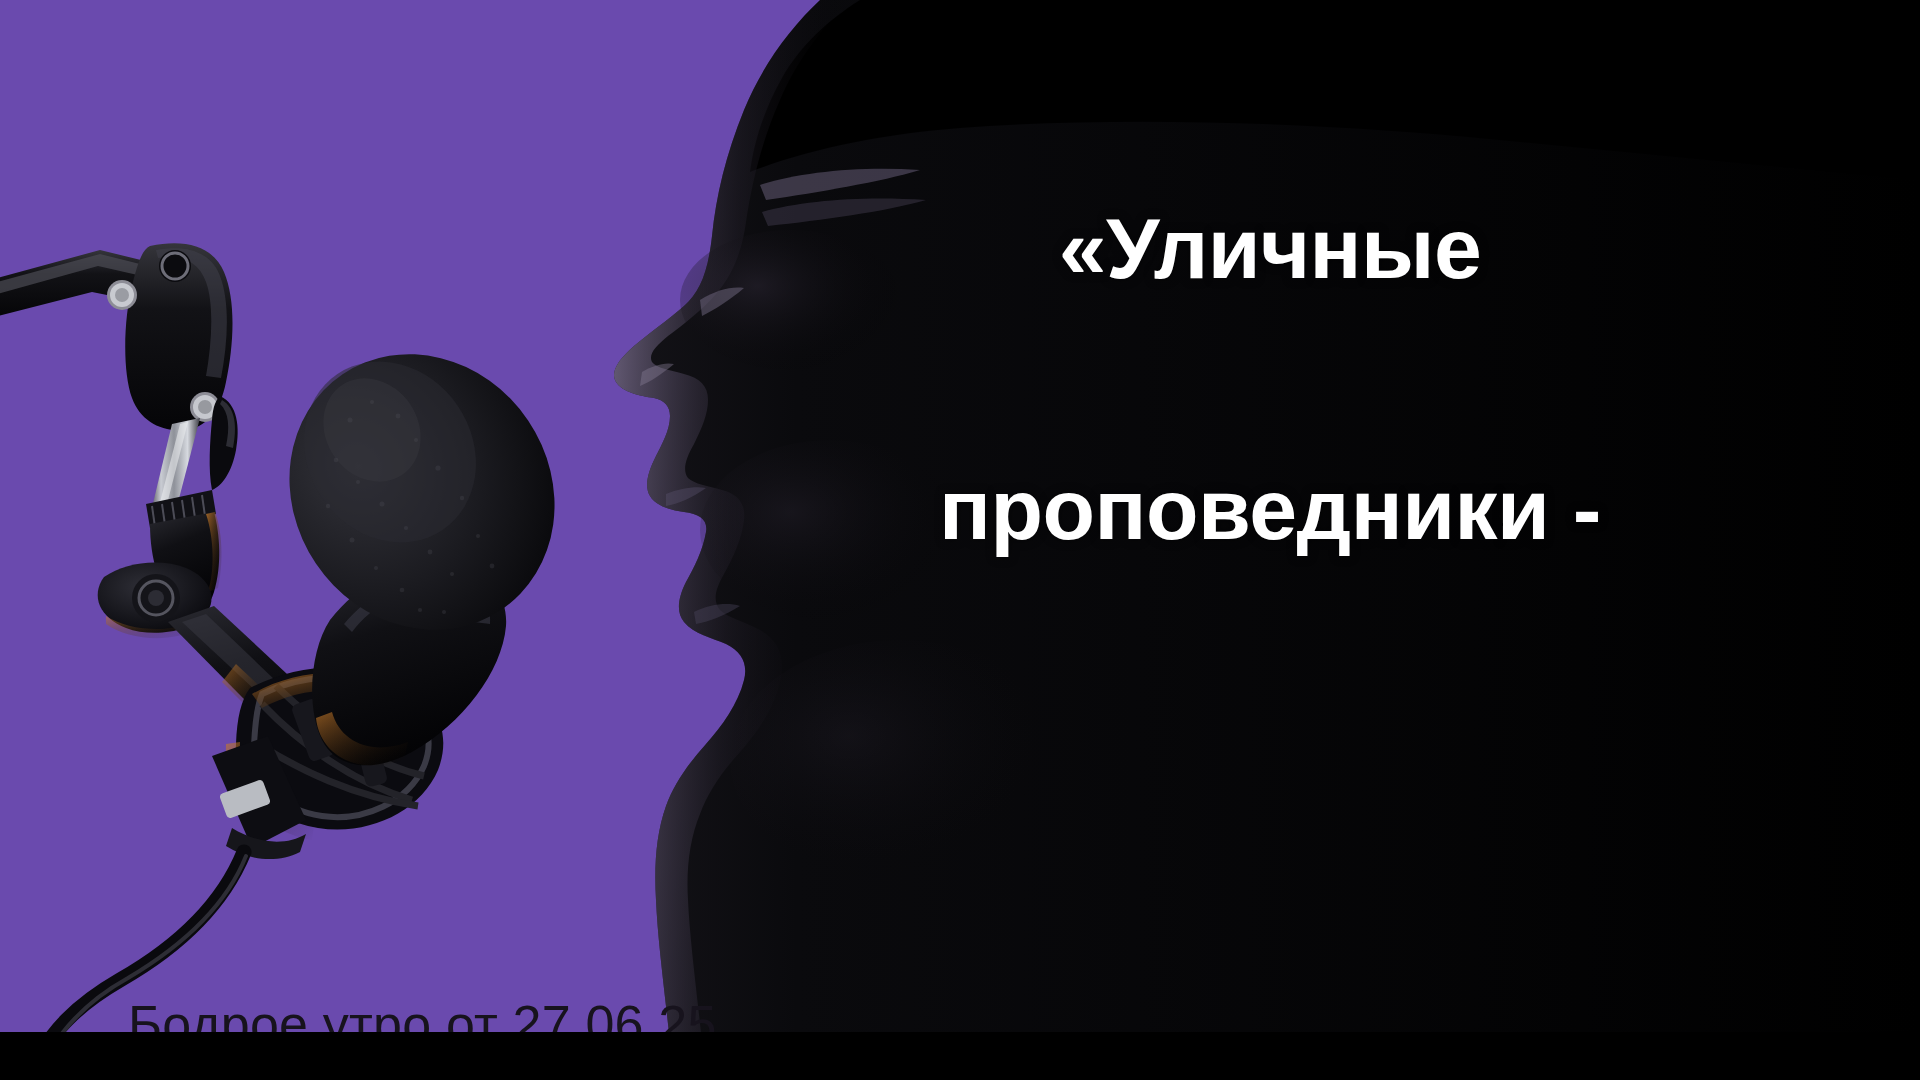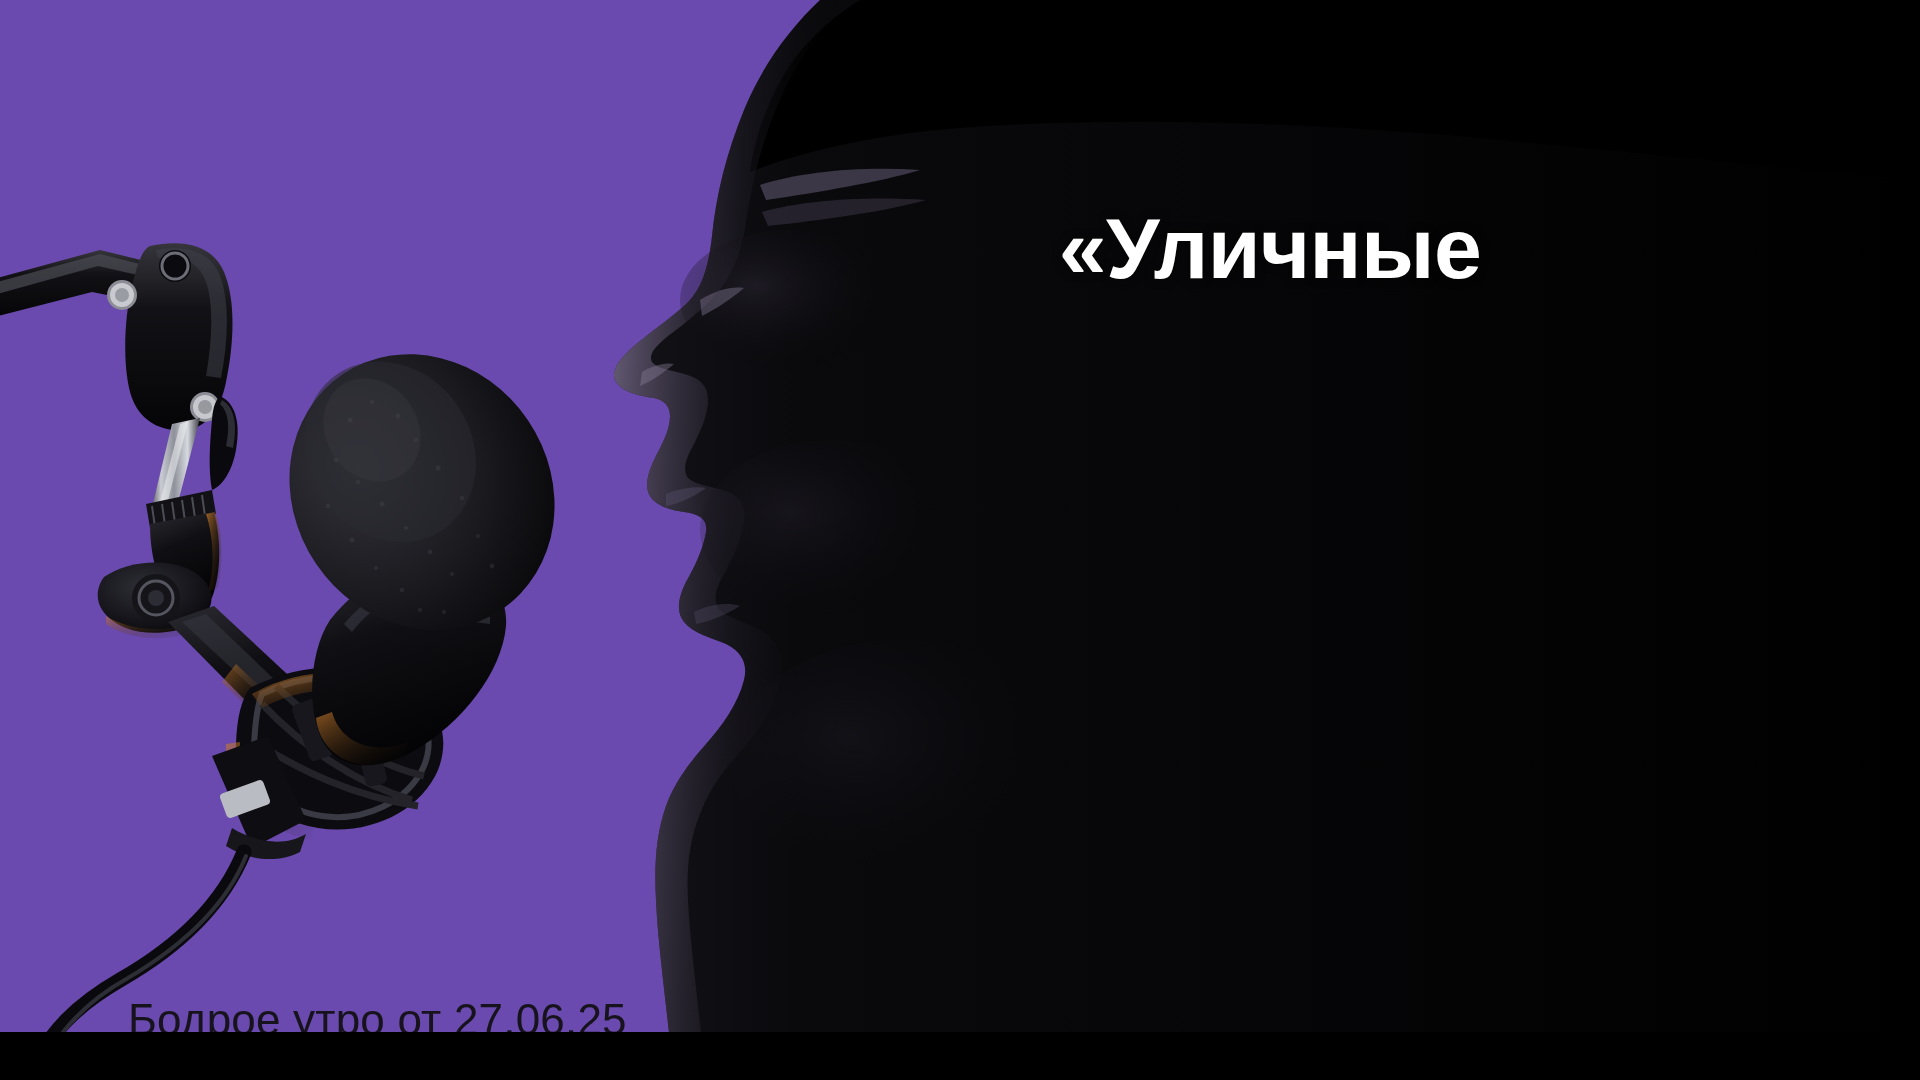--- a/index.html
+++ b/index.html
@@ -58,21 +58,21 @@
   .hl-3 { }
 
   
   .caption {
     position: absolute;
     left: 128px;
     top: 998px;
     color: #17131d;
     font-family: "Liberation Sans", sans-serif;
     font-weight: 400;
-    font-size: 44px;
+    font-size: 52px;
     line-height: 1;
     letter-spacing: 0.2px;
   }
 
   
   .mic-wrap {
     position: absolute;
     left: 0; top: 0;
     width: 1920px; height: 1080px;
     pointer-events: none;
@@ -363,17 +363,18 @@
       <rect x="222" y="786" width="46" height="26" rx="4" transform="rotate(-20 245 799)" fill="#b9bcc2"></rect>
       <path d="M 232 828 C 258 844 286 846 306 834 L 300 852 C 276 864 248 860 226 846 Z" fill="#16161b"></path>
 
       <path d="M 244 852 C 222 906 176 948 120 980 C 82 1002 48 1030 28 1080" fill="none" stroke="#0a0a0e" stroke-width="15" stroke-linecap="round"></path>
       <path d="M 246 856 C 226 906 182 946 128 978 C 92 998 60 1026 40 1070" fill="none" stroke="#3c3c46" stroke-width="4" stroke-linecap="round" opacity="0.7"></path>
     </svg>
   </div>
 
   <div class="headline">
     <span class="hl-line hl-1">«Уличные</span>
+    <span class="hl-line hl-2">проповедники -</span>
   </div>
 
   <div class="caption">Бодрое утро от 27.06.25</div>
 
 </div>
 
 </body></html>

